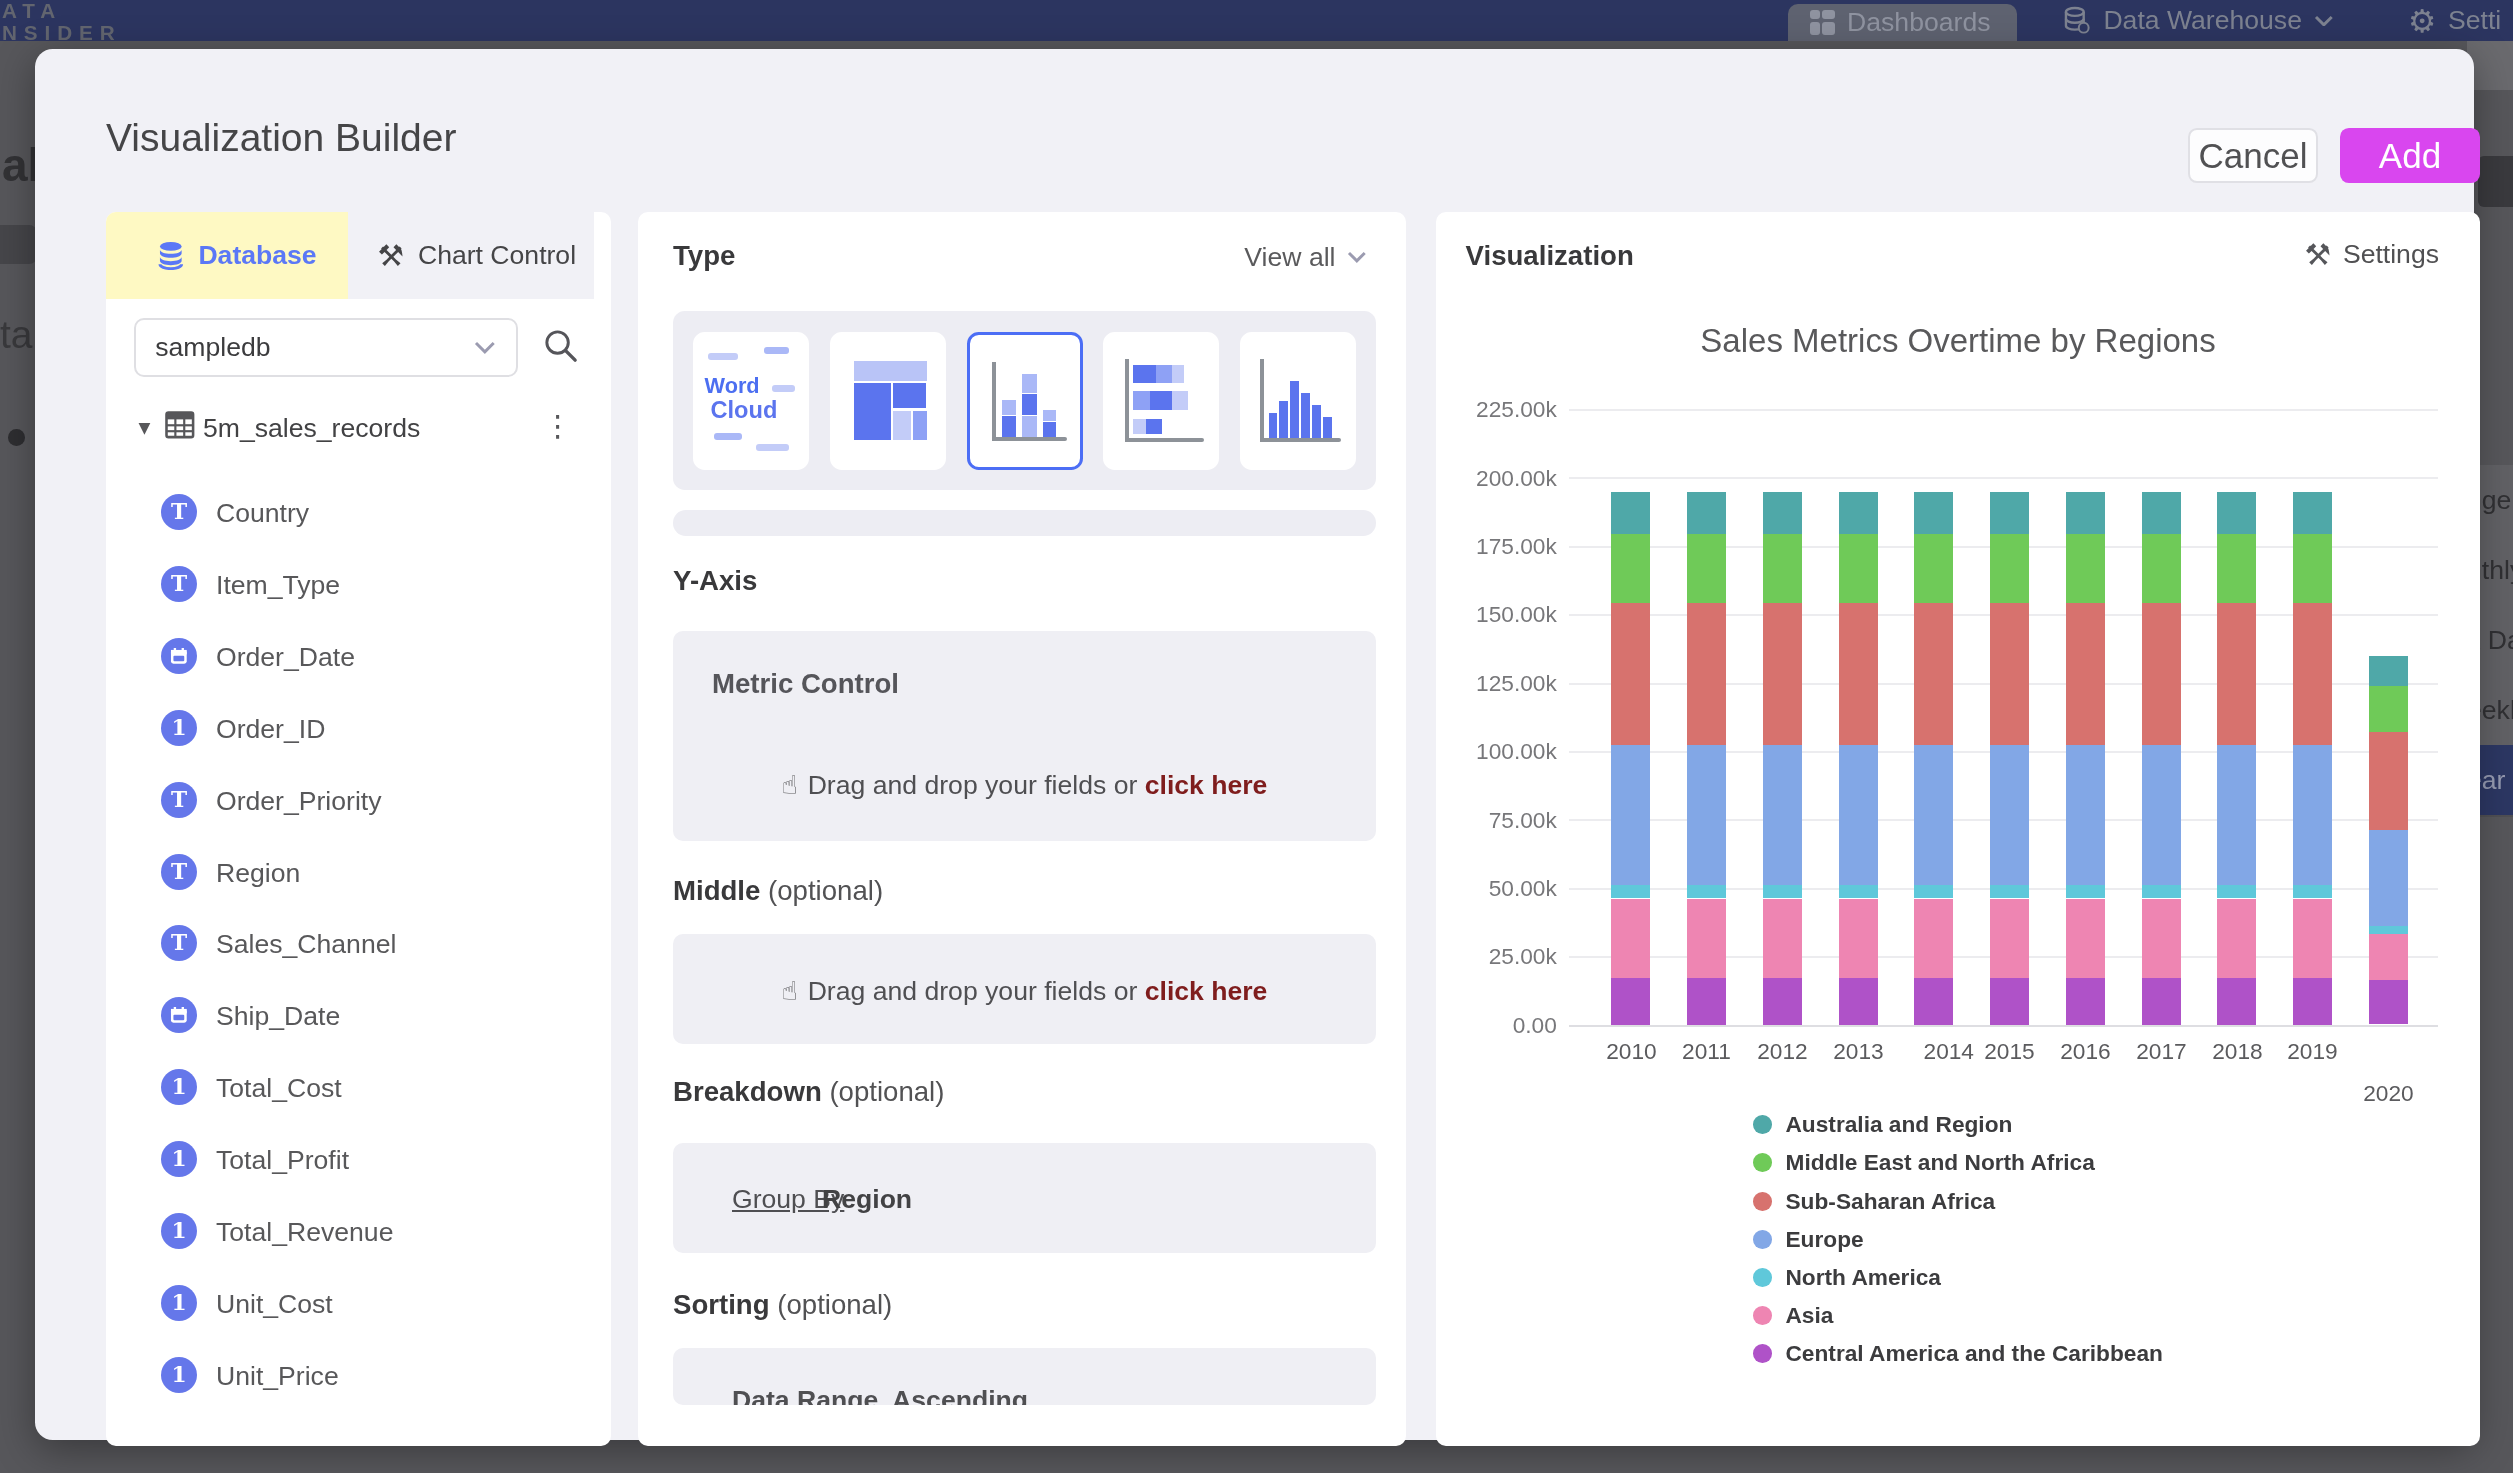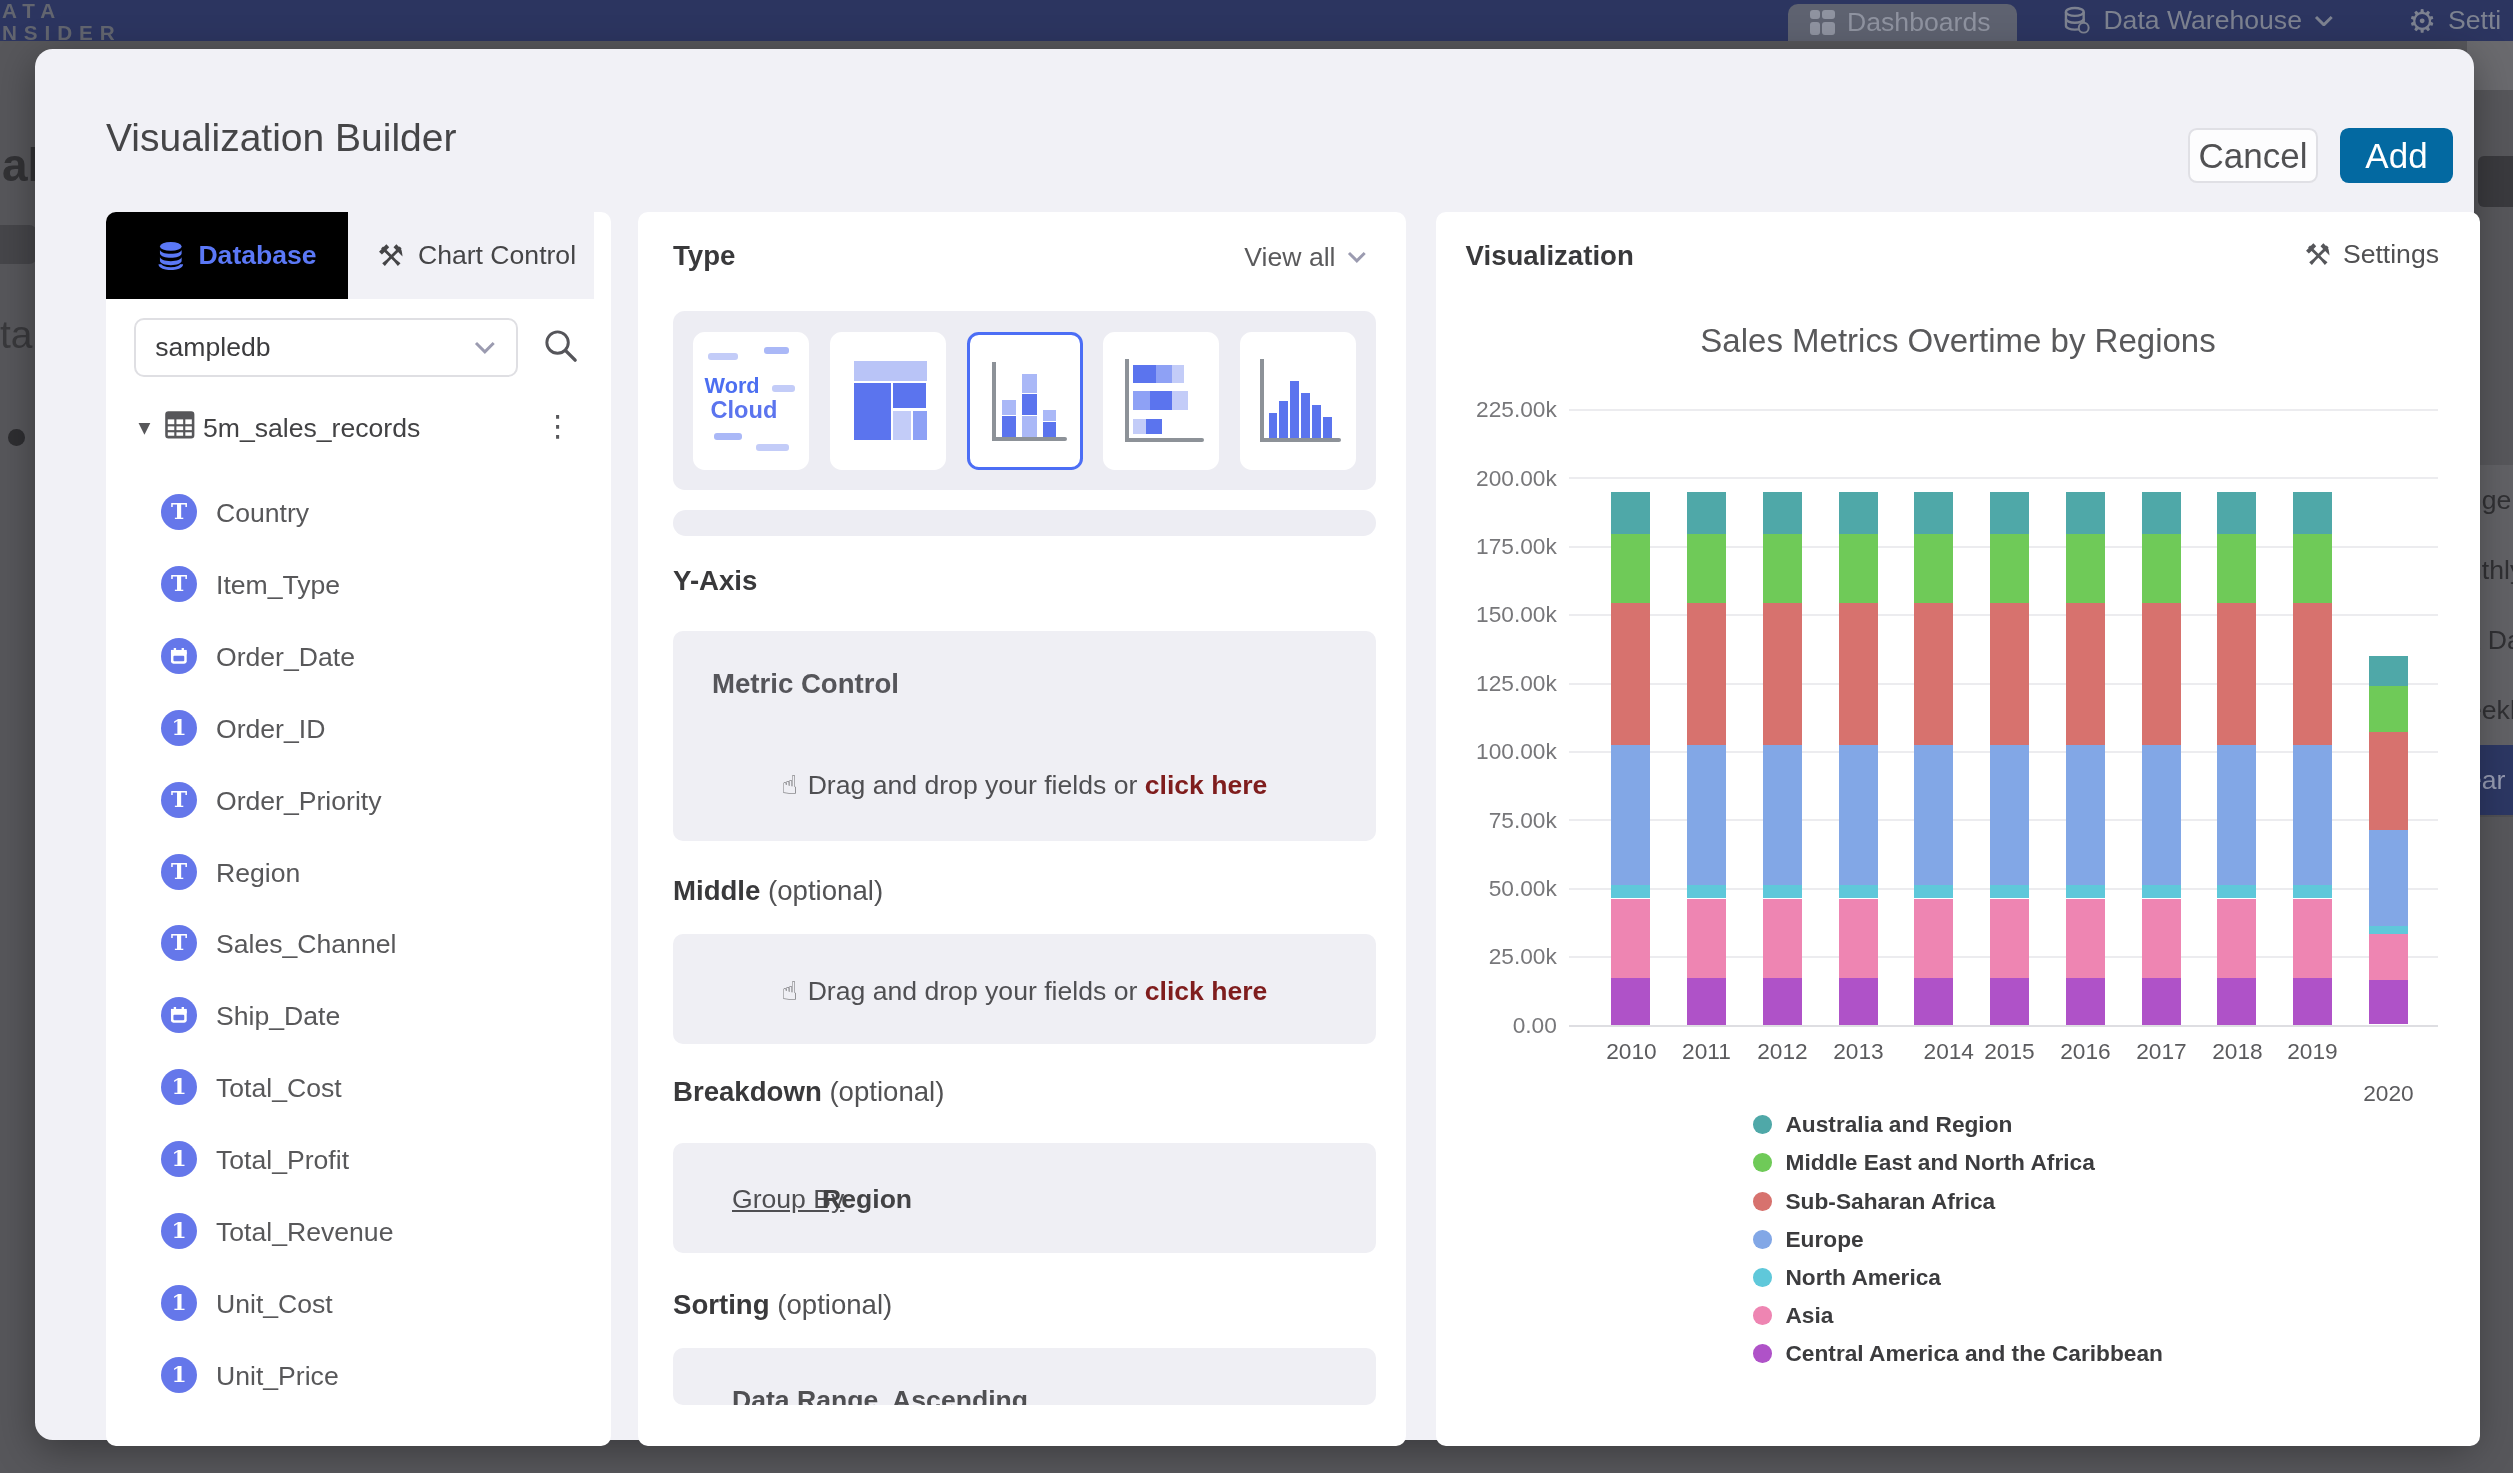--- a/index.html
+++ b/index.html
@@ -19,26 +19,26 @@
   .frag{position:absolute;color:#323235;font-weight:bold;}
   .rrow{position:absolute;left:2467px;width:59px;height:70px;background:#616165;border-bottom:2px solid #4f4f53;
         color:#303033;font-size:26.6px;display:flex;align-items:center;overflow:hidden;white-space:nowrap;}
   .rrow.hl{background:#2c3763;color:#959ab0;}
   
   #modal{position:absolute;left:35px;top:49px;width:2439px;height:1391px;background:#f1f1f6;border-radius:17.7px;
          box-shadow:0 9.9px 39px rgba(0,0,0,.35);}
   #modal-title{position:absolute;left:71px;top:67px;font-size:39px;font-weight:500;color:#454547;}
   .btn{position:absolute;top:79px;height:55px;border-radius:8.9px;font-size:35px;display:flex;align-items:center;justify-content:center;cursor:pointer;box-sizing:border-box;}
   #btn-cancel{left:2153px;width:130px;background:#fdfdfe;border:2px solid #e0e0e5;color:#515153;}
-  #btn-add{left:2305px;width:113px;background:#0369a1;color:#fff;}
+  #btn-add{left:2305px;width:140px;background:#d946ef;color:#fff;}
   .card{position:absolute;top:163px;height:1234px;background:#fff;border-radius:9.9px;overflow:hidden;}
   
   #card-db{left:71px;width:505px;}
   .tab{position:absolute;top:0;height:87px;display:flex;align-items:center;gap:13.8px;box-sizing:border-box;}
-  #tab-database{left:0;width:242px;background:#000000;padding-left:51px;color:#5b78f6;font-weight:bold;font-size:26.6px;}
+  #tab-database{left:0;width:242px;background:#fef9c3;padding-left:51px;color:#5b78f6;font-weight:bold;font-size:26.6px;}
   #tab-chartctl{left:242px;width:246px;background:#f1f1f6;padding-left:29.6px;color:#454547;font-weight:500;font-size:26.6px;}
   #src-select{position:absolute;left:27.6px;top:106px;width:384px;height:59px;background:#fff;border:2px solid #dfdfe3;
               border-radius:9.9px;box-sizing:border-box;display:flex;align-items:center;padding:0 19.7px;font-size:26.6px;color:#3c3c3e;}
   #src-select .chev{margin-left:auto;}
   .tree-head{position:absolute;left:0;top:197px;width:505px;height:45px;}
   .tree-head .caret{position:absolute;left:32.5px;top:3.9px;color:#57575a;font-size:23.6px;}
   .tree-head .lbl{position:absolute;left:97px;top:3.9px;font-size:26.6px;font-weight:500;color:#424244;}
   .tree-head .kebab{position:absolute;left:437px;top:0px;font-size:29.6px;color:#57575a;letter-spacing:0;}
   .field-row{position:absolute;left:0;width:505px;height:72px;}
   .field-ico{position:absolute;left:55px;top:17.7px;width:36px;height:36px;border-radius:50%;background:#6577ea;

